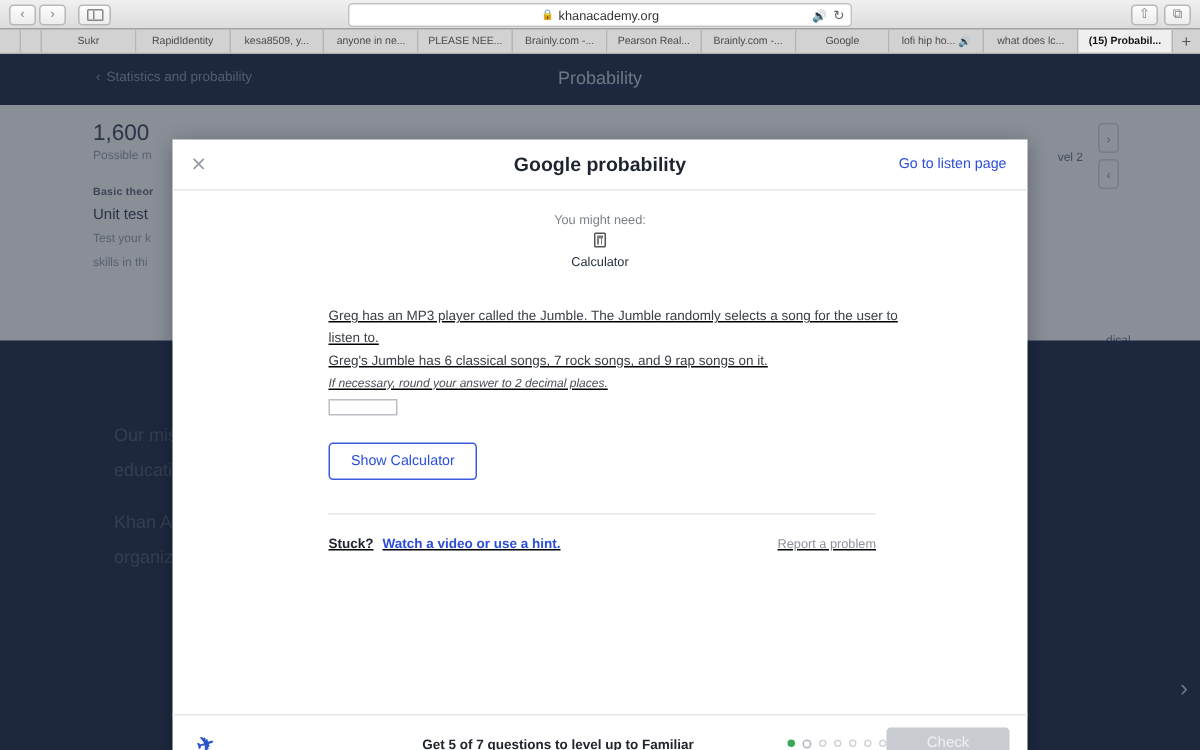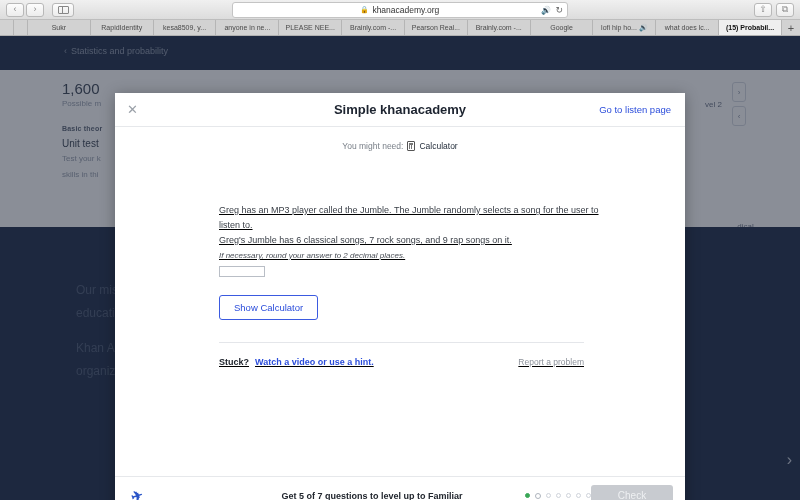--- a/index.html
+++ b/index.html
@@ -106,21 +106,21 @@
     position:relative; height:34px; border-bottom:1px solid #e6e8eb;
     display:flex; align-items:center; flex:0 0 auto;
   }
   .close-x { position:absolute; left:12px; font-size:13px; color:#9aa0a8; line-height:1; }
   .modal-title { flex:1; text-align:center; font-size:13px; font-weight:bold; color:#1d2430; }
   .lesson-link { position:absolute; right:14px; font-size:9.5px; color:#2b4ddb; }
 
   .modal-body { flex:1 1 auto; position:relative; }
   .need-row {
     display:flex; align-items:center; justify-content:center; gap:4px;
-    font-size:8.5px; color:#6b7280; margin-top:14px;
+    font-size:8.5px; color:#6b7280; margin-top:14px;flex-direction:column;
   }
   .need-label { color:#7a8089; }
   .calc-link { color:#1f2937; }
   .calc-icon { width:8px; height:10px; border:1px solid #555; border-radius:1px; position:relative; background:#fff; }
   .calc-icon::before { content:""; position:absolute; left:1px; right:1px; top:1px; height:2px; background:#777; }
   .calc-icon::after { content:""; position:absolute; left:1px; right:1px; bottom:1px; height:4px;
     background: repeating-linear-gradient(90deg,#777 0 1px,transparent 1px 2.5px); }
 
   .problem { position:absolute; left:104px; top:76px; width:380px;text-decoration:underline; }
   .prob-line { font-size:9px; color:#3b4048; line-height:1.65; }
@@ -241,20 +241,21 @@
   </div>
 </div>
 
 <div id="page">
 
   <div class="page-header">
     <div class="breadcrumb">
       <span>‹</span>
       <span>Statistics and probability</span>
     </div>
+    <div class="page-title">Probability</div>
   </div>
 
   <div class="content-white">
     <div class="mastery-box">
       <div class="mastery-num">1,600</div>
       <div class="mastery-sub">Possible m</div>
     </div>
     <div class="unit-card">
       <div class="unit-kicker">Basic theor</div>
       <div class="unit-title">Unit test</div>
@@ -282,21 +283,21 @@
 
     <div class="edge-chevron">›</div>
   </div>
 
   <div class="scrim"></div>
 
   <div id="modal">
 
     <div class="modal-head">
       <span class="close-x">✕</span>
-      <div class="modal-title">Simple khanacademy</div>
+      <div class="modal-title">Google probability</div>
       <a class="lesson-link">Go to listen page</a>
     </div>
 
     <div class="modal-body">
 
       <div class="need-row">
         <span class="need-label">You might need:</span>
         <span class="calc-icon"></span>
         <span class="calc-link">Calculator</span>
       </div>

